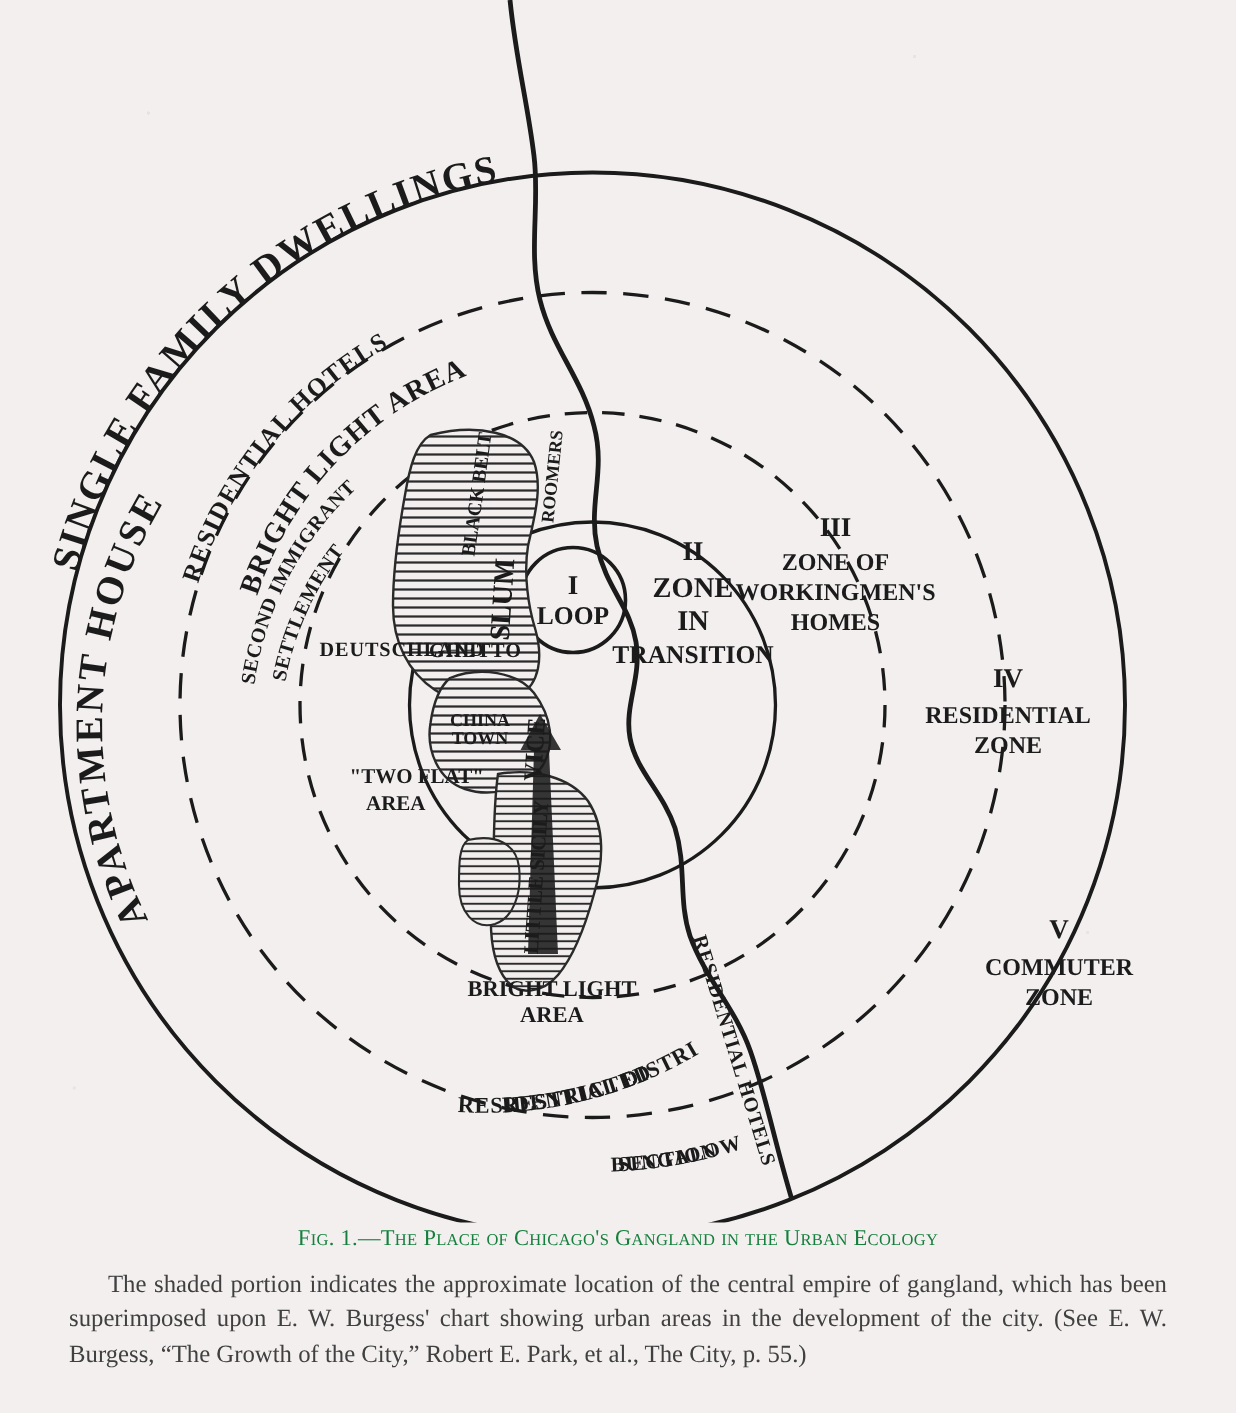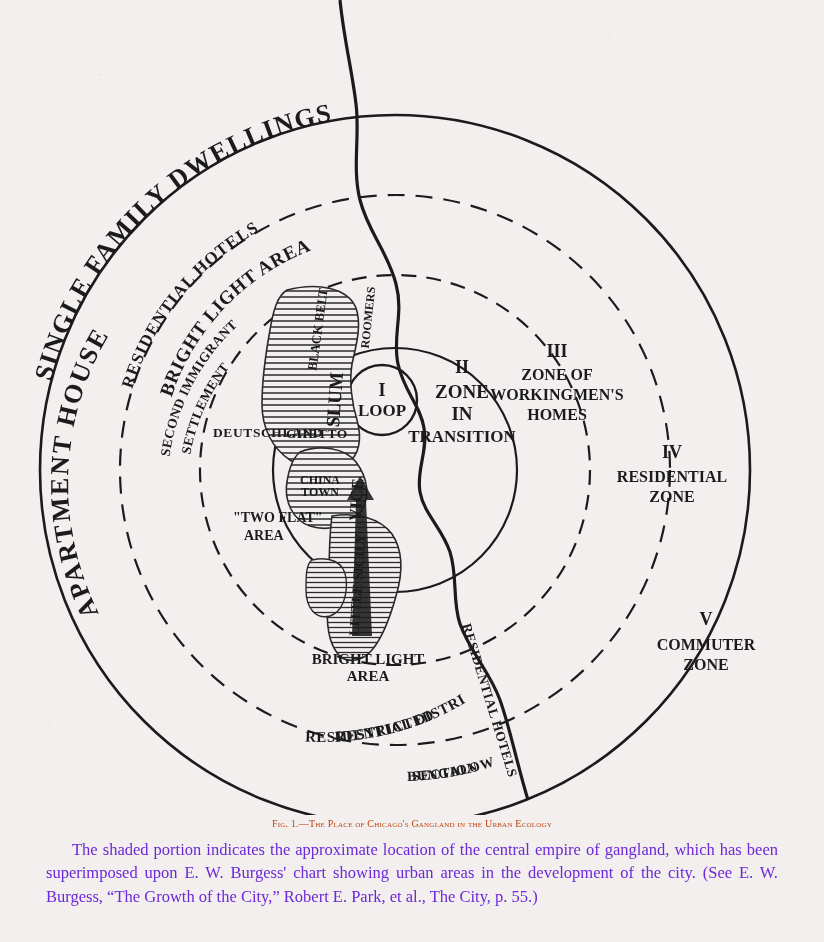--- a/index.html
+++ b/index.html
@@ -53,32 +53,32 @@
   .caption-area {
     position: absolute;
     left: 0;
     top: 818px;
     width: 824px;
     padding: 0 46px;
     box-sizing: border-box;
   }
   .fig-title {
     text-align: center;
-    font-size: 10px;
+    font-size: 15px;
     letter-spacing: .2px;
-    color: #c2410c;
+    color: #15803d;
     white-space: nowrap;
   }
   .fig-title .sc { font-variant: small-caps; }
   .caption-body {
     margin-top: 9px;
     font-size: 16.5px;
     line-height: 1.42;
     text-align: justify;
-    color: #6d28d9;
+    color: #404040;
   }
   .caption-body .indent { display: inline-block; width: 26px; }
 </style>
 </head>
 <body>
 
 <div id="page">
   <div id="paper-noise"></div>
 
   <div id="figure">

